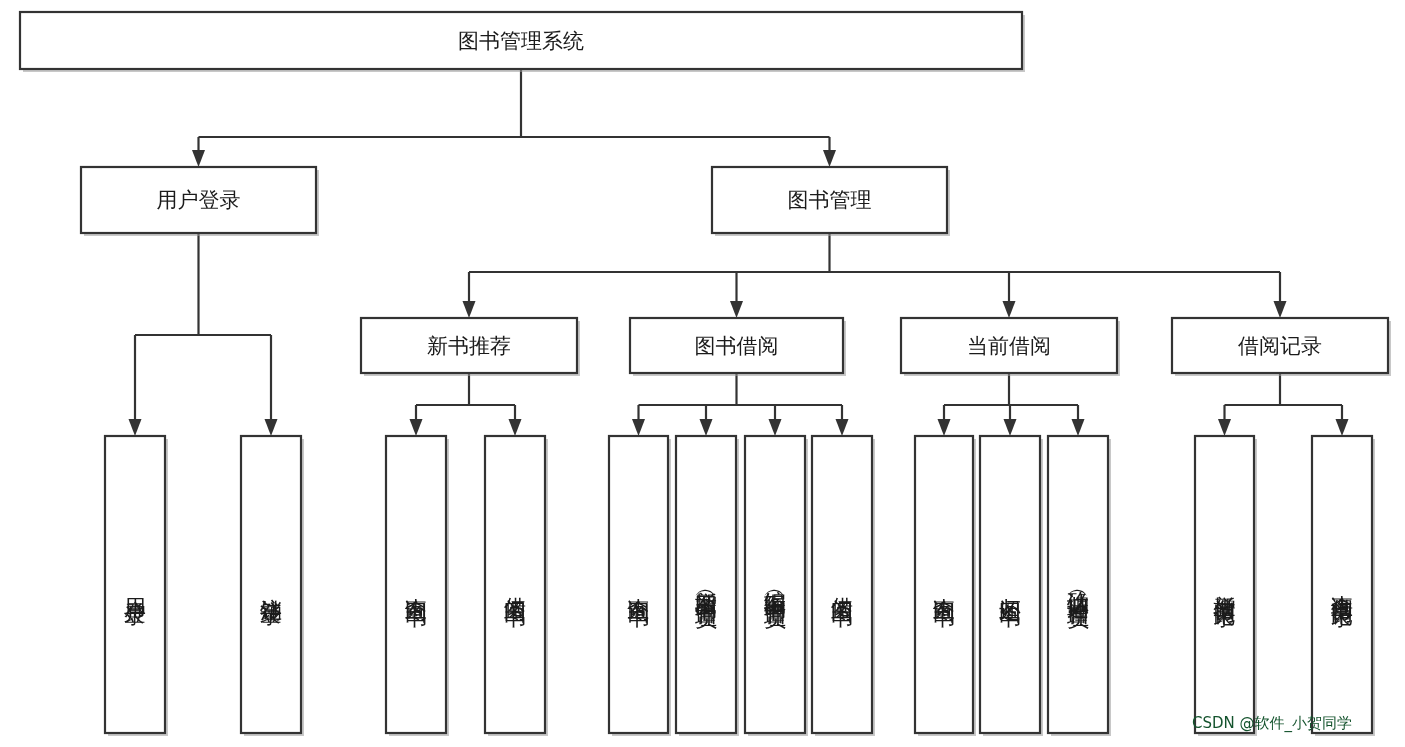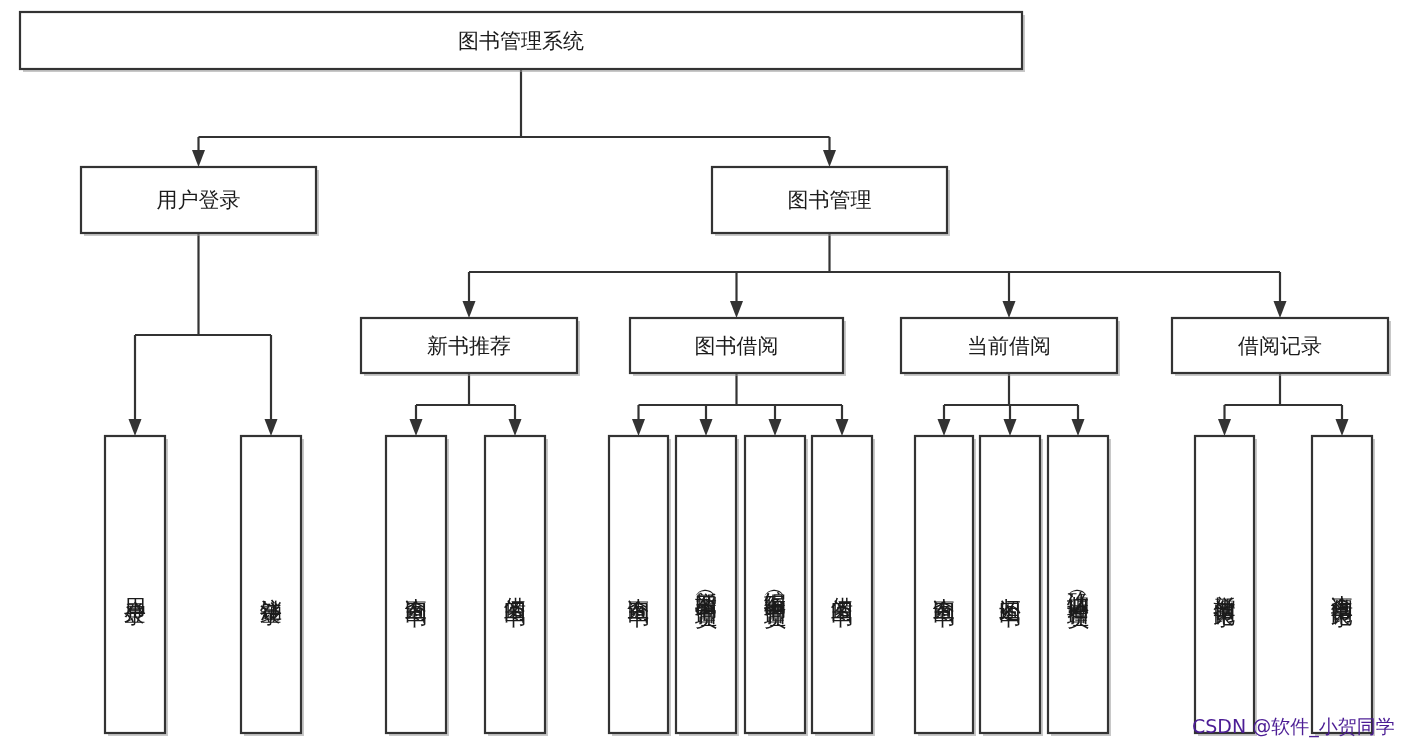--- a/index.html
+++ b/index.html
@@ -67,22 +67,22 @@
     align-items: center;
     justify-content: center;
     text-align: center;
     white-space: nowrap;
     pointer-events: none;
     user-select: none;
   }
   .watermark {
     position: absolute;
     font-family: "DejaVu Sans", "Liberation Sans", sans-serif;
-    font-size: 19px;
-    color: #4c1d95;
+    font-size: 15px;
+    color: #14532d;
     white-space: nowrap;
     user-select: none;
   }
 </style>
 </head>
 <body>
 
 <div id="diagram-root">
   <svg class="diagram-canvas" viewBox="0 0 1405 747">
     <g id="edge-layer">

